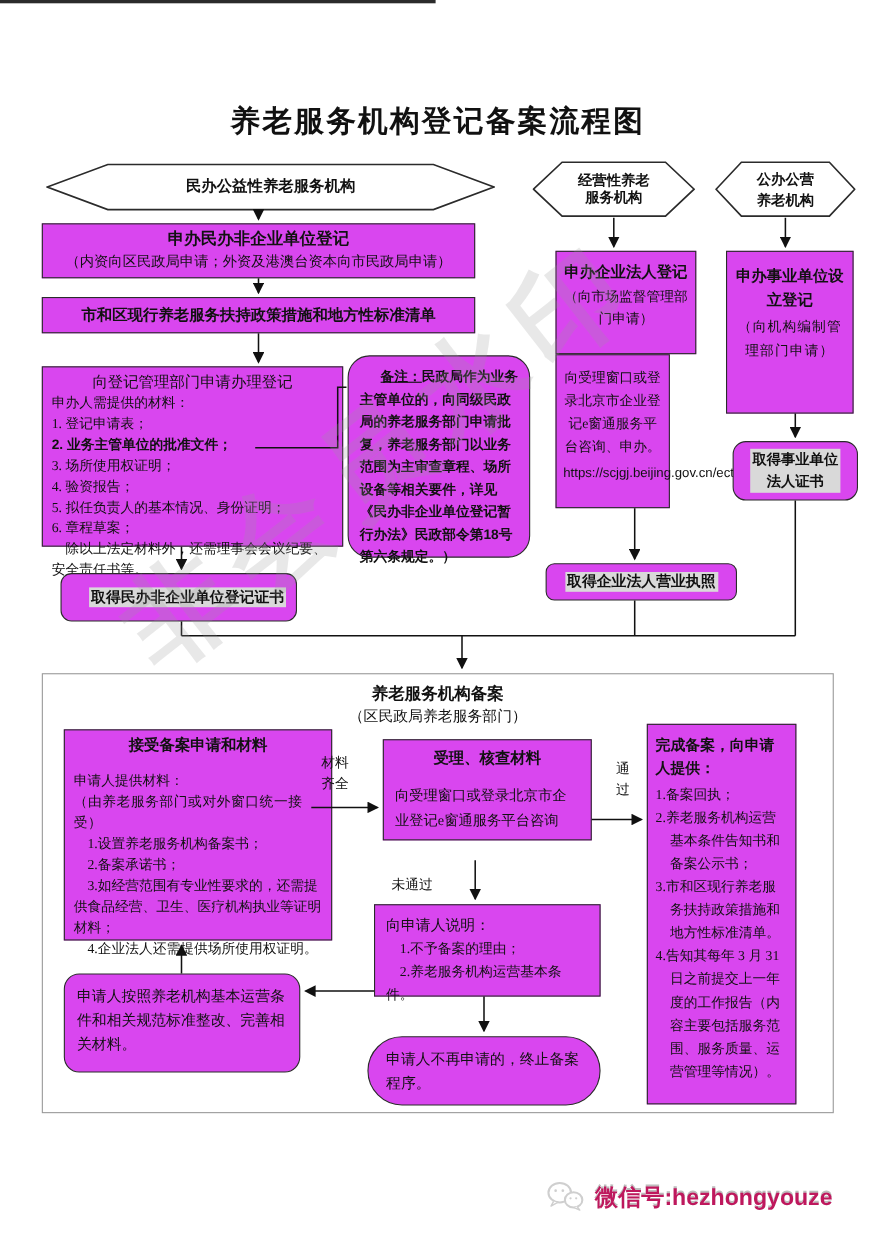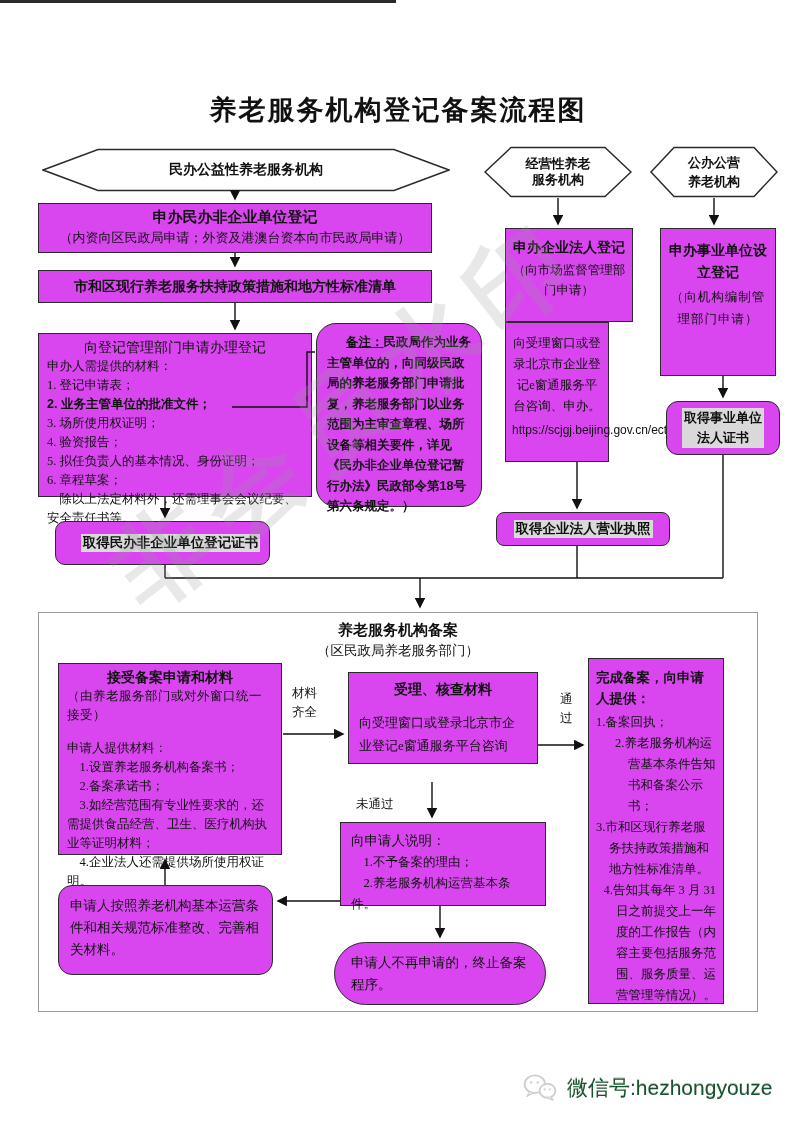--- a/index.html
+++ b/index.html
@@ -25,24 +25,24 @@
   #watermark{
     position:absolute;left:60px;top:330px;width:620px;z-index:20;pointer-events:none;
     transform:rotate(-38deg);transform-origin:center;
     font-size:98px;letter-spacing:14px;color:#9a9a9a;opacity:0.22;
     font-family:"Liberation Sans","DejaVu Sans",sans-serif;font-weight:bold;white-space:nowrap;
   }
   .small{font-size:12.5px;line-height:19px;}
   .item-indent{text-indent:1em;}
   .hang{padding-left:13px;text-indent:-13px;}
   #footer{
-    position:absolute;left:522px;top:1068px;width:270px;height:40px;z-index:5;
+    position:absolute;left:496px;top:1068px;width:270px;height:40px;z-index:5;
     display:flex;align-items:center;gap:9px;
-    color:#14532d;font-family:"Liberation Sans","DejaVu Sans",sans-serif;
-    font-size:21px;font-weight:normal;text-shadow:0 1px 0 #ffffff,0 -1px 0 #bdbdbd;
+    color:#be185d;font-family:"Liberation Sans","DejaVu Sans",sans-serif;
+    font-size:21px;font-weight:bold;text-shadow:0 1px 0 #ffffff,0 -1px 0 #bdbdbd;
   }
 </style>
 </head>
 <body>
 
 <div id="page">
 
   <div class="abs" style="left:0;top:0;width:396px;height:3px;background:#2b2b2b;"></div>
 
   <div class="abs center" style="left:0;top:92px;width:796px;font-size:27px;letter-spacing:2px;font-weight:bold;">养老服务机构登记备案流程图</div>
@@ -121,41 +121,41 @@
   <div class="abs box flexc" style="left:666px;top:401px;width:114px;height:54px;border-radius:12px;font-size:13px;line-height:20px;">
     <span class="hl preline center">取得事业单位
 法人证书</span>
   </div>
 
   <div class="abs" style="left:38px;top:612px;width:720px;height:400px;border:1px solid #999;background:#fff;z-index:1;">
     <div class="center hei" style="font-size:15px;margin-top:8px;">养老服务机构备案</div>
     <div class="center" style="font-size:13.5px;margin-top:2px;">（区民政局养老服务部门）</div>
   </div>
 
-  <div class="abs box" style="left:58px;top:663px;width:224px;height:192px;padding:5px 8px;z-index:2;">
+  <div class="abs box" style="left:58px;top:663px;width:244px;height:192px;padding:5px 8px;z-index:2;">
     <div class="center hei" style="font-size:14px;">接受备案申请和材料</div>
+    <div class="small" style="margin-top:14px;">申请人提供材料：</div>
     <div class="small" style="letter-spacing:0.5px;">（由养老服务部门或对外窗口统一接受）</div>
-    <div class="small" style="margin-top:14px;">申请人提供材料：</div>
     <div class="small item-indent">1.设置养老服务机构备案书；</div>
     <div class="small item-indent">2.备案承诺书；</div>
     <div class="small item-indent">3.如经营范围有专业性要求的，还需提供食品经营、卫生、医疗机构执业等证明材料；</div>
     <div class="small item-indent">4.企业法人还需提供场所使用权证明。</div>
   </div>
 
   <div class="abs box" style="left:348px;top:672px;width:190px;height:92px;padding:8px 10px;z-index:2;">
     <div class="center hei" style="font-size:14px;">受理、核查材料</div>
     <div style="font-size:13px;line-height:23px;margin-top:12px;">向受理窗口或登录北京市企业登记e窗通服务平台咨询</div>
   </div>
 
   <div class="abs box" style="left:588px;top:658px;width:136px;height:346px;padding:8px 7px;z-index:2;">
     <div class="hei" style="font-size:13.5px;line-height:21px;">完成备案，向申请人提供：</div>
     <div class="small hang" style="line-height:21px;margin-top:3px;">1.备案回执；</div>
-    <div class="small hang" style="line-height:21px;margin-left:19px;">2.养老服务机构运营基本条件告知书和备案公示书；</div>
+    <div class="small hang" style="line-height:21px;">2.养老服务机构运营基本条件告知书和备案公示书；</div>
     <div class="small hang" style="line-height:21px;">3.市和区现行养老服务扶持政策措施和地方性标准清单。</div>
-    <div class="small hang" style="line-height:21px;text-align:right;">4.告知其每年 3 月 31 日之前提交上一年度的工作报告（内容主要包括服务范围、服务质量、运营管理等情况）。</div>
+    <div class="small hang" style="line-height:21px;">4.告知其每年 3 月 31 日之前提交上一年度的工作报告（内容主要包括服务范围、服务质量、运营管理等情况）。</div>
   </div>
 
   <div class="abs box" style="left:340px;top:822px;width:206px;height:84px;padding:7px 10px;z-index:2;">
     <div style="font-size:13.5px;line-height:22px;">向申请人说明：</div>
     <div class="small item-indent" style="line-height:21px;">1.不予备案的理由；</div>
     <div class="small item-indent" style="line-height:21px;">2.养老服务机构运营基本条件。</div>
   </div>
 
   <div class="abs box" style="left:58px;top:885px;width:215px;height:90px;border-radius:14px;padding:9px 11px;font-size:13.5px;line-height:22px;z-index:2;">申请人按照养老机构基本运营条件和相关规范标准整改、完善相关材料。</div>
 

